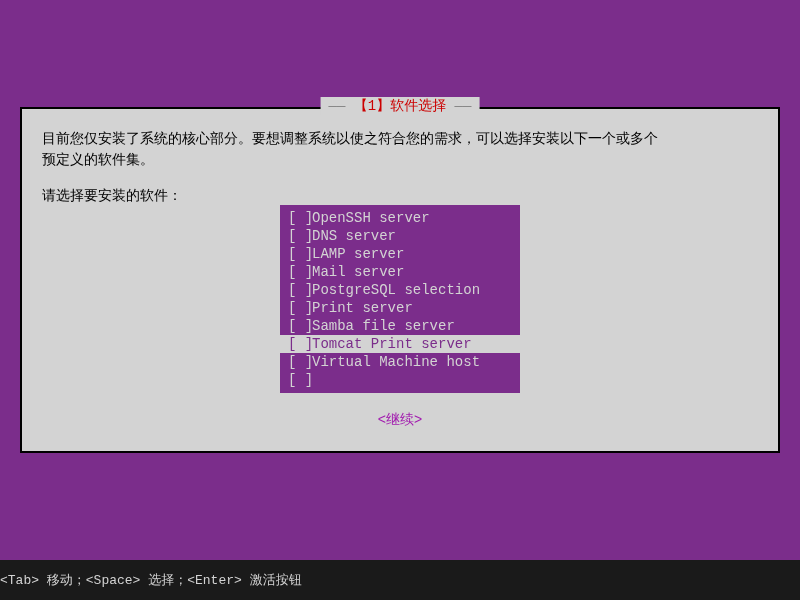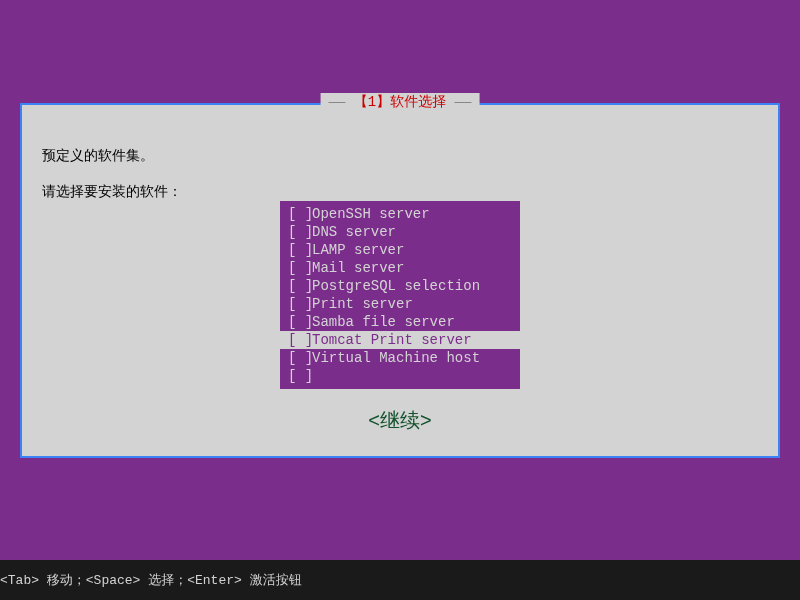--- a/index.html
+++ b/index.html
@@ -19,21 +19,21 @@
       left: 0;
       right: 0;
       bottom: 40px;
       display: flex;
       align-items: center;
       justify-content: center;
     }
 
     .dialog-box {
       background-color: #d3d3d3;
-      border: 2px solid #3b82f6;
+      border: 2px solid #000000;
       width: 760px;
       min-height: 340px;
       position: relative;
       padding: 20px 20px 20px 20px;
     }
 
     .dialog-title-bar {
       position: absolute;
       top: -12px;
       left: 50%;
@@ -100,25 +100,25 @@
     }
 
     .continue-btn-area {
       display: flex;
       justify-content: center;
       margin-top: 8px;
     }
 
     .continue-btn {
       background-color: #d3d3d3;
-      color: #14532d;
+      color: #a21caf;
       border: none;
       padding: 2px 16px;
       font-family: Liberation Sans, sans-serif;
-      font-size: 20px;
+      font-size: 14px;
       cursor: pointer;
     }
 
     .status-bar {
       position: absolute;
       bottom: 0;
       left: 0;
       right: 0;
       height: 40px;
       background-color: #1a1a1a;
@@ -138,21 +138,21 @@
 
 <div class="main-area">
   <div class="dialog-box">
     <div class="dialog-title-bar">
       <span class="dialog-title-decoration">——</span>
       <span>【1】软件选择</span>
       <span class="dialog-title-decoration">——</span>
     </div>
 
     <div class="description-text">
-      <br>
+      <span>目前您仅安装了系统的核心部分。要想调整系统以使之符合您的需求，可以选择安装以下一个或多个</span><br>
       <span>预定义的软件集。</span>
     </div>
 
     <div class="prompt-text">
       <span>请选择要安装的软件：</span>
     </div>
 
     <div class="software-list-container">
       <div class="software-list" id="software-list">
       <div class="software-item">

